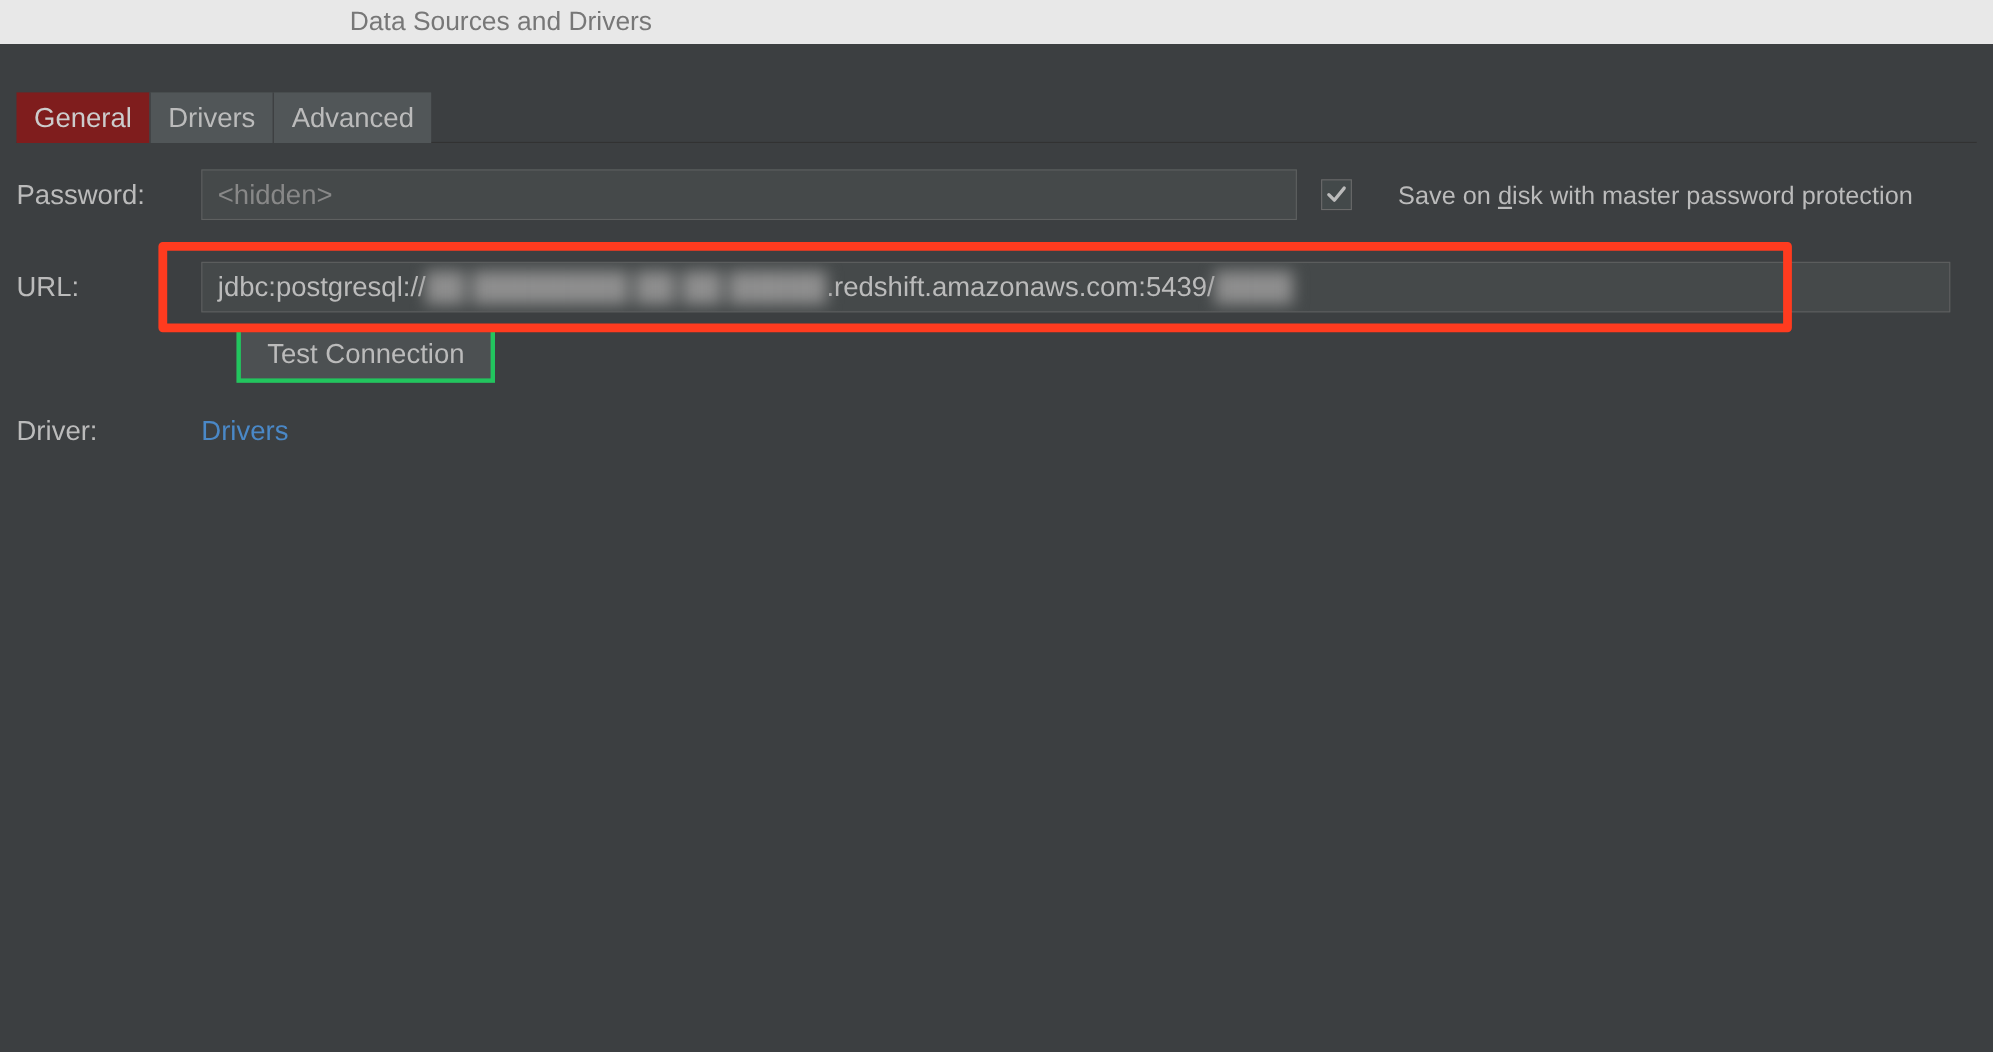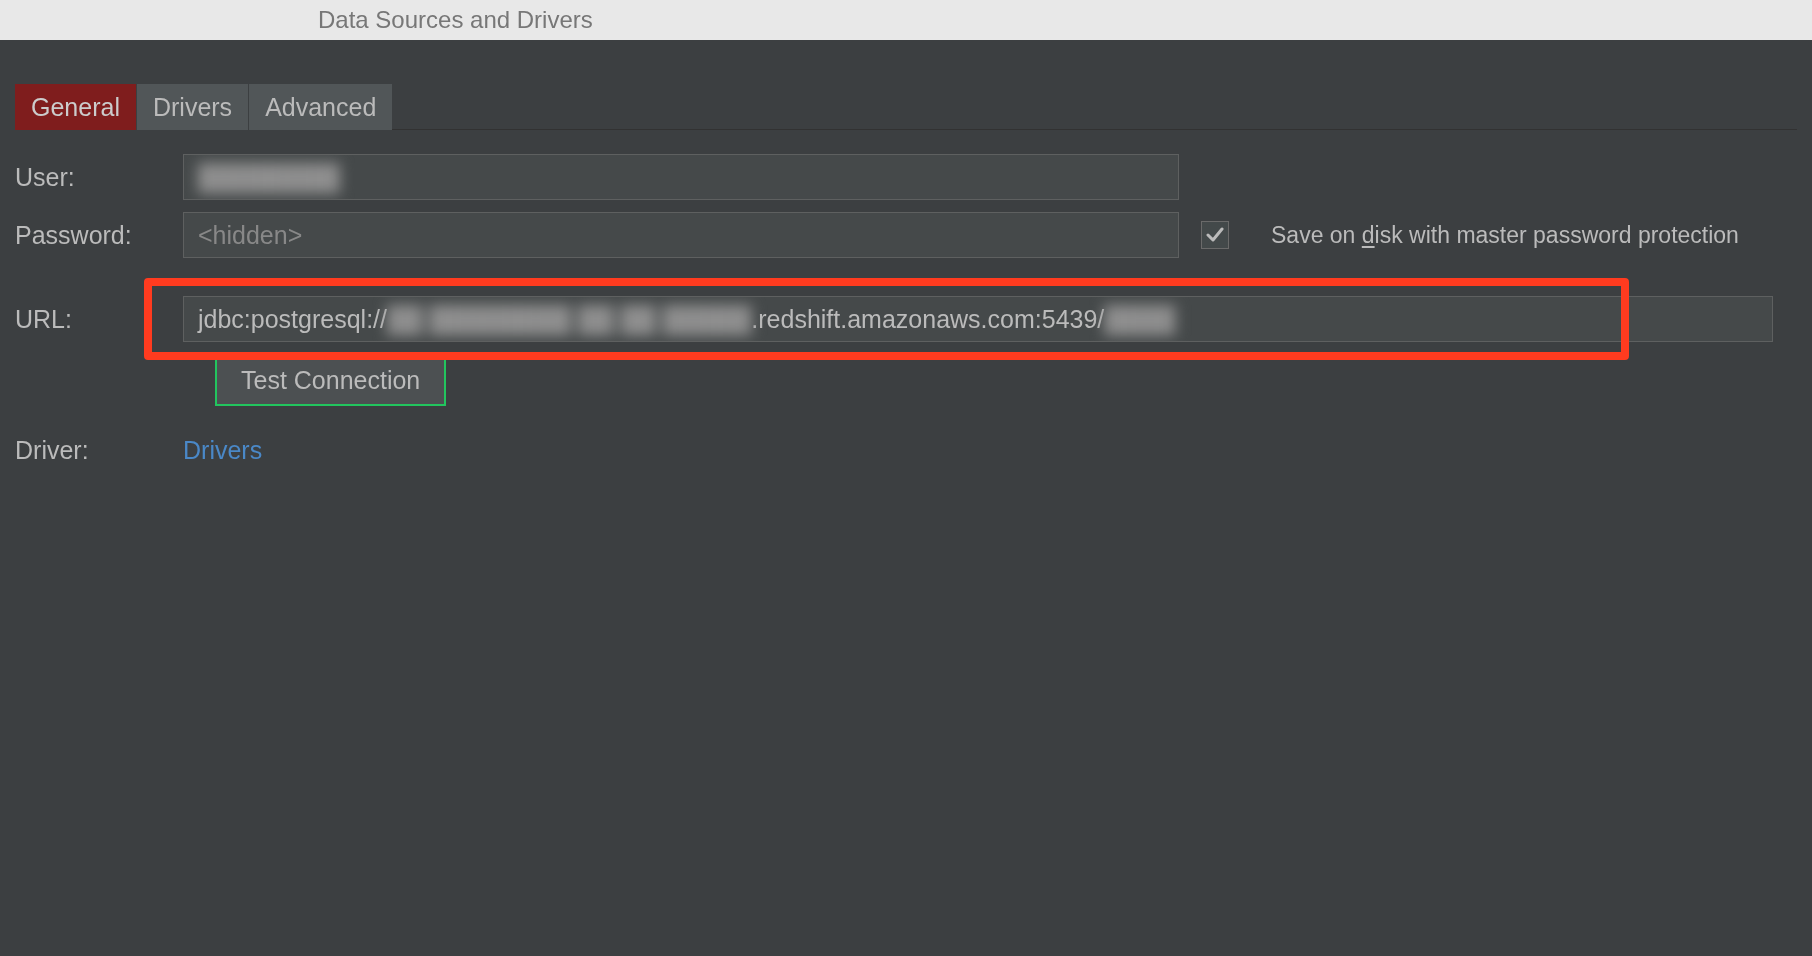--- a/index.html
+++ b/index.html
@@ -90,21 +90,21 @@
     .url-field { width: 1590px; }
     .url-part-a { color: #bbbbbb; }
     .url-part-b { color: #bbbbbb; }
     .hint {
       font-size: 22px; color: #9a9a9a;
       padding-left: 196px; margin-top: -2px; margin-bottom: 18px;
     }
     .btn {
       height: 52px;
       background: #4c5052;
-      border: 2px solid #22c55e;
+      border: 4px solid #22c55e;
       color: #bbbbbb;
       font-size: 25px;
       padding: 0 24px;
       margin-left: 200px;
       cursor: pointer;
       display: inline-flex;
       align-items: center;
     }
     .driver-row { margin-top: 30px; }
     .driver-link { color: #4a88c7; cursor: pointer; font-size: 25px; }
@@ -122,26 +122,20 @@
 
 
   <div class="tabs">
     <div class="tab active">General</div>
     <div class="tab">Drivers</div>
     <div class="tab">Advanced</div>
   </div>
 
   <div class="section">
 
-    <div class="row">
-      <span class="label">User:</span>
-      <div class="field user-field">
-        <span class="blur">████████</span>
-      </div>
-    </div>
 
     <div class="row">
       <span class="label">Password:</span>
       <div class="field pwd-field">
         <span class="pwd-text">&lt;hidden&gt;</span>
       </div>
       <div class="save-wrap">
         <div class="checkbox">
           <svg class="checkmark" viewBox="0 0 18 18">
               <path d="M2 9 L7 14 L16 3" fill="none" stroke="#bbbbbb" stroke-width="3" stroke-linecap="round" stroke-linejoin="round"></path>

